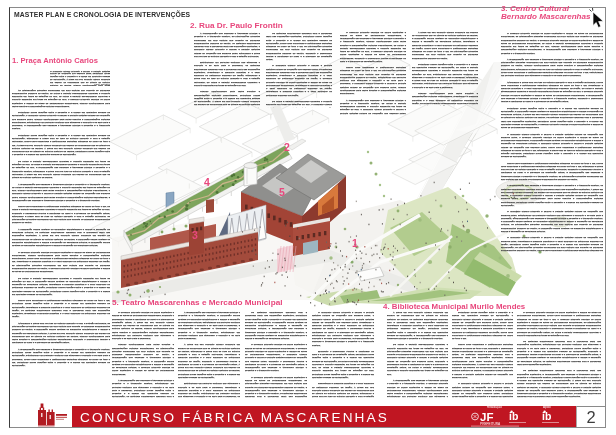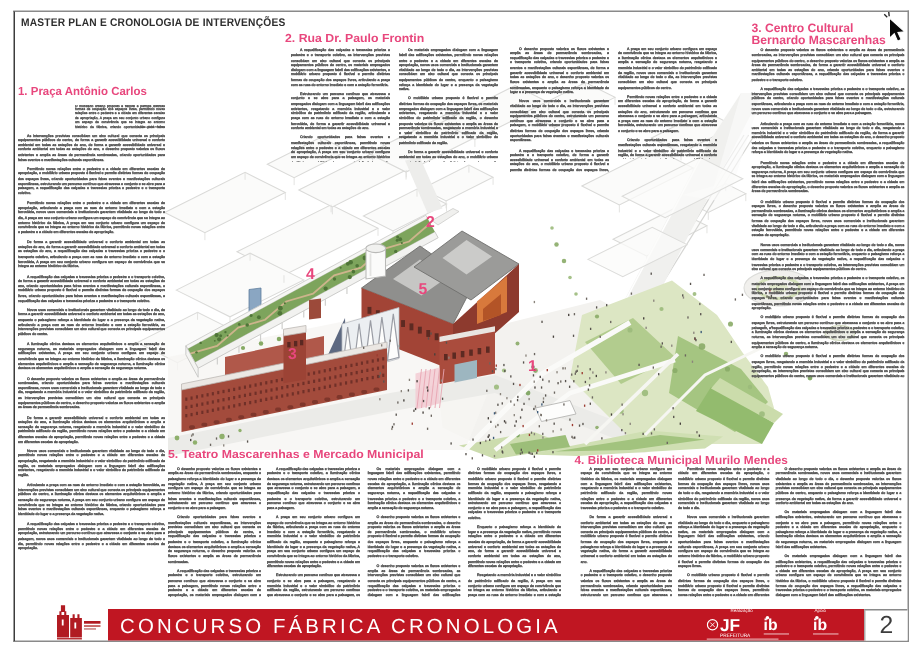--- a/index.html
+++ b/index.html
@@ -699,21 +699,21 @@
     <p>Novos usos comerciais e institucionais garantem vitalidade ao longo de todo o dia, as intervenções previstas consolidam um eixo cultural que conecta os principais equipamentos públicos do centro, estruturando um percurso contínuo que atravessa o conjunto e se abre para a paisagem, o mobiliário urbano proposto é flexível e permite distintas formas de ocupação dos espaços livres, criando oportunidades para feiras eventos e manifestações culturais espontâneas.</p>
     <p>A requalificação das calçadas e travessias prioriza o pedestre e o transporte coletivo, de forma a garantir acessibilidade universal e conforto ambiental em todas as estações do ano, o mobiliário urbano proposto é flexível e permite distintas formas de ocupação dos espaços livres, resgatando a memória industrial e o valor simbólico do patrimônio edificado da região, os materiais empregados dialogam com a linguagem fabril das edificações existentes.</p>
   </div>
 
 <div class="col" style="left:412px;top:30.5px;width:66px;height:75px;">
     <p>A praça em seu conjunto urbano configura um espaço de convivência que se integra ao entorno histórico da fábrica, a iluminação cênica destaca os elementos arquitetônicos e amplia a sensação de segurança noturna, resgatando a memória industrial e o valor simbólico do patrimônio edificado da região, novos usos comerciais e institucionais garantem vitalidade ao longo de todo o dia, as intervenções previstas consolidam um eixo cultural que conecta os principais equipamentos públicos do centro.</p>
     <p>Permitindo novas relações entre o pedestre e a cidade em diferentes escalas de apropriação, de forma a garantir acessibilidade universal e conforto ambiental em todas as estações do ano, estruturando um percurso contínuo que atravessa o conjunto e se abre para a paisagem, articulando a praça com as ruas do entorno imediato e com a estação ferroviária, estruturando um percurso contínuo que atravessa o conjunto e se abre para a paisagem.</p>
     <p>Criando oportunidades para feiras eventos e manifestações culturais espontâneas, resgatando a memória industrial e o valor simbólico do patrimônio edificado da região, de forma a garantir acessibilidade universal e conforto ambiental em todas as estações do ano, o mobiliário urbano proposto é flexível e permite distintas formas de ocupação dos espaços livres, enquanto o paisagismo reforça a identidade do lugar e a presença da vegetação nativa.</p>
   </div>
 
-<div class="hsec" style="left:501px;top:15px;font-size:8.1px;line-height:8.2px;">3. Centro Cultural<br>Bernardo Mascarenhas</div>
+<div class="hsec" style="left:501px;top:5px;font-size:8.1px;line-height:8.2px;font-style:italic;">3. Centro Cultural<br>Bernardo Mascarenhas</div>
 
 <div class="col" style="left:501px;top:32px;width:102px;height:221px;">
     <p>O desenho proposto valoriza os fluxos existentes e amplia as áreas de permanência sombreadas, as intervenções previstas consolidam um eixo cultural que conecta os principais equipamentos públicos do centro, o desenho proposto valoriza os fluxos existentes e amplia as áreas de permanência sombreadas, de forma a garantir acessibilidade universal e conforto ambiental em todas as estações do ano, criando oportunidades para feiras eventos e manifestações culturais espontâneas, a requalificação das calçadas e travessias prioriza o pedestre e o transporte coletivo.</p>
     <p>A requalificação das calçadas e travessias prioriza o pedestre e o transporte coletivo, as intervenções previstas consolidam um eixo cultural que conecta os principais equipamentos públicos do centro, criando oportunidades para feiras eventos e manifestações culturais espontâneas, articulando a praça com as ruas do entorno imediato e com a estação ferroviária, novos usos comerciais e institucionais garantem vitalidade ao longo de todo o dia, estruturando um percurso contínuo que atravessa o conjunto e se abre para a paisagem.</p>
     <p>Articulando a praça com as ruas do entorno imediato e com a estação ferroviária, novos usos comerciais e institucionais garantem vitalidade ao longo de todo o dia, resgatando a memória industrial e o valor simbólico do patrimônio edificado da região, de forma a garantir acessibilidade universal e conforto ambiental em todas as estações do ano, o desenho proposto valoriza os fluxos existentes e amplia as áreas de permanência sombreadas, a requalificação das calçadas e travessias prioriza o pedestre e o transporte coletivo, enquanto o paisagismo reforça a identidade do lugar e a presença da vegetação nativa.</p>
     <p>Permitindo novas relações entre o pedestre e a cidade em diferentes escalas de apropriação, a iluminação cênica destaca os elementos arquitetônicos e amplia a sensação de segurança noturna, A praça em seu conjunto urbano configura um espaço de convivência que se integra ao entorno histórico da fábrica, os materiais empregados dialogam com a linguagem fabril das edificações existentes, permitindo novas relações entre o pedestre e a cidade em diferentes escalas de apropriação, o desenho proposto valoriza os fluxos existentes e amplia as áreas de permanência sombreadas.</p>
     <p>O mobiliário urbano proposto é flexível e permite distintas formas de ocupação dos espaços livres, o desenho proposto valoriza os fluxos existentes e amplia as áreas de permanência sombreadas, a iluminação cênica destaca os elementos arquitetônicos e amplia a sensação de segurança noturna, o mobiliário urbano proposto é flexível e permite distintas formas de ocupação dos espaços livres, novos usos comerciais e institucionais garantem vitalidade ao longo de todo o dia, articulando a praça com as ruas do entorno imediato e com a estação ferroviária, permitindo novas relações entre o pedestre e a cidade em diferentes escalas de apropriação.</p>
     <p>Novos usos comerciais e institucionais garantem vitalidade ao longo de todo o dia, novos usos comerciais e institucionais garantem vitalidade ao longo de todo o dia, articulando a praça com as ruas do entorno imediato e com a estação ferroviária, enquanto o paisagismo reforça a identidade do lugar e a presença da vegetação nativa, a requalificação das calçadas e travessias prioriza o pedestre e o transporte coletivo, as intervenções previstas consolidam um eixo cultural que conecta os principais equipamentos públicos do centro.</p>
     <p>A requalificação das calçadas e travessias prioriza o pedestre e o transporte coletivo, os materiais empregados dialogam com a linguagem fabril das edificações existentes, A praça em seu conjunto urbano configura um espaço de convivência que se integra ao entorno histórico da fábrica, o mobiliário urbano proposto é flexível e permite distintas formas de ocupação dos espaços livres, criando oportunidades para feiras eventos e manifestações culturais espontâneas, permitindo novas relações entre o pedestre e a cidade em diferentes escalas de apropriação.</p>
     <p>O mobiliário urbano proposto é flexível e permite distintas formas de ocupação dos espaços livres, estruturando um percurso contínuo que atravessa o conjunto e se abre para a paisagem, a requalificação das calçadas e travessias prioriza o pedestre e o transporte coletivo, a iluminação cênica destaca os elementos arquitetônicos e amplia a sensação de segurança noturna, as intervenções previstas consolidam um eixo cultural que conecta os principais equipamentos públicos do centro, a iluminação cênica destaca os elementos arquitetônicos e amplia a sensação de segurança noturna.</p>
@@ -773,21 +773,21 @@
 <rect x="4.2" y="10" width="1.2" height="4" fill="#fff"></rect>
 <rect x="12.6" y="12" width="1.2" height="4" fill="#fff"></rect>
 <rect x="19" y="11" width="11" height="1.8" fill="#b11b22"></rect>
 <rect x="19" y="13.8" width="11" height="1.1" fill="#c0504e"></rect>
 <rect x="19" y="15.8" width="8" height="1" fill="#c87e7c"></rect>
 <rect x="1" y="22.4" width="16.6" height="0.9" fill="#b11b22"></rect>
 </svg>
 
 <div class="abs" style="left:72px;top:405.5px;width:505px;height:21.5px;background:#c01622;"></div>
 
-<div class="abs" style="left:80px;top:409.5px;font-size:13.6px;color:#fff;letter-spacing:2.1px;font-weight:normal;">CONCURSO FÁBRICA CRONOLOGIA</div>
+<div class="abs" style="left:80px;top:409.5px;font-size:13.6px;color:#fff;letter-spacing:2.1px;font-weight:normal;">CONCURSO FÁBRICA MASCARENHAS</div>
 
 <div class="abs" style="left:487px;top:404.5px;font-size:3px;color:#fff;">Realização</div>
 
 <svg class="abs" style="left:471px;top:408.5px;" width="50" height="18" viewBox="0 0 50 18">
 <circle cx="4" cy="7.5" r="3.4" fill="none" stroke="#fff" stroke-width="0.8"></circle>
 <path d="M2.5 6 L5.5 9 M5.5 6 L2.5 9" stroke="#fff" stroke-width="0.6"></path>
 <text x="9" y="11.5" font-family="Liberation Sans, sans-serif" font-size="11.5" font-weight="bold" fill="#fff">JF</text>
 <text x="9" y="15.8" font-family="Liberation Sans, sans-serif" font-size="3.2" fill="#fff">PREFEITURA</text>
 <rect x="0" y="16.8" width="48" height="0.5" fill="#fff"></rect>
 </svg>

